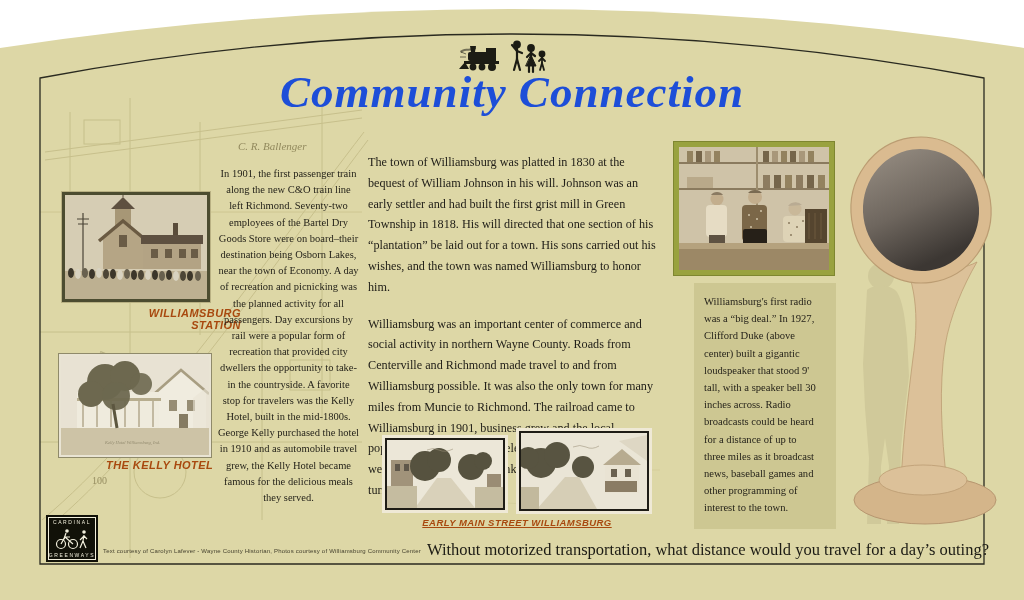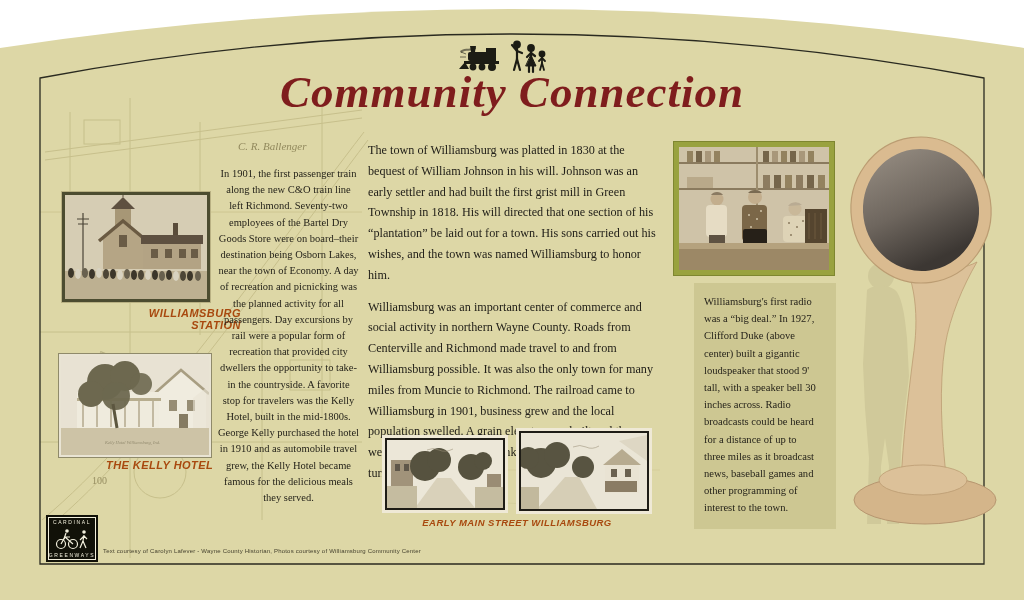--- a/index.html
+++ b/index.html
@@ -5,48 +5,48 @@
   html,body{margin:0;padding:0;background:#fff;}
   #stage{position:relative;width:1024px;height:600px;background:#ffffff;overflow:hidden;
          font-family:"Liberation Serif",serif;color:#23211a;}
   #stage svg{display:block;}
   .abs{position:absolute;}
   
   #bg{position:absolute;left:0;top:0;}
   
   #title{left:0;right:0;top:66px;text-align:center;
          font-family:"Liberation Serif",serif;font-style:italic;font-weight:bold;
-         font-size:45px;letter-spacing:1px;color:#7f1d1d;}
+         font-size:45px;letter-spacing:1px;color:#1d4ed8;}
   
   #loco{left:458px;top:42px;}
   #family{left:509px;top:40px;}
   
   #left-story{left:218px;top:166px;width:141px;font-size:10.5px;line-height:16.2px;
               color:#26241b;text-align:center;}
   
   #main-story{left:368px;top:136px;width:296px;font-size:12.2px;line-height:20.8px;color:#23211a;}
-  #main-story p{margin:4px 0 11px 0;}
+  #main-story p{margin:16px 0 11px 0;}
   
   #radio-block{left:694px;top:283px;width:142px;background:rgba(163,157,92,0.27);
                padding:10px 16px 12px 10px;box-sizing:border-box;}
   #radio-story{font-size:10.6px;line-height:17.2px;color:#26241b;}
   
   #station-photo{left:62px;top:192px;border:3px solid #4c4c30;box-shadow:0 0 0 1px #b9b183;}
   #kelly-photo{left:59px;top:354px;border:2px solid #e9e4d4;box-shadow:0 0 0 1px #8f8a6a;}
   #store-photo{left:674px;top:142px;border:5px solid #99a23f;box-shadow:0 0 0 1px #7e8630;}
   .street-frame{border:2px solid #1e1c16;box-shadow:0 0 0 3px #efe9d6;}
   #street1{left:385px;top:438px;}
   #street2{left:519px;top:431px;}
   #speaker{left:835px;top:128px;}
   
   .caption{font-family:"Liberation Sans",sans-serif;font-style:italic;font-weight:bold;
            font-size:11px;letter-spacing:.45px;color:#a8490f;}
   #cap-station{left:100px;top:307px;width:141px;text-align:right;}
   #cap-hotel{left:106px;top:459px;width:141px;}
-  #cap-street{left:382px;top:517px;width:270px;text-align:center;font-size:9.5px;}
+  #cap-street{left:382px;top:517px;width:270px;text-align:center;font-size:9.5px;text-decoration:underline;}
   
   #logo{left:46px;top:515px;width:52px;height:47px;background:#111108;
         outline:1px solid #f2efdc;outline-offset:-3px;
         display:flex;flex-direction:column;align-items:center;justify-content:space-between;
         padding:4px 2px;box-sizing:border-box;}
   .logo-word{font-family:"Liberation Sans",sans-serif;font-size:5px;letter-spacing:1.6px;
              color:#f2efdc;white-space:nowrap;}
   
   #credit{left:103px;top:548px;width:330px;font-family:"Liberation Sans",sans-serif;
           font-size:6px;letter-spacing:.2px;color:#45412e;}
@@ -337,14 +337,15 @@
         <path d="M10,16 L14,9 L22,16 M14,9 L19,9"></path>
         <path d="M15,5 L13,11"></path>
         <path d="M33,7 L32,13 M32,13 L29,20 M32,13 L35,20 M33,8 L29,12 M33,8 L36,11"></path>
       </g>
       <circle cx="16" cy="3" r="1.8" fill="#f2efdc"></circle>
       <circle cx="33" cy="4" r="1.8" fill="#f2efdc"></circle>
     </svg>
     <div class="logo-word">GREENWAYS</div>
   </div>
   <div id="credit" class="abs">Text courtesy of Carolyn Lafever - Wayne County Historian, Photos courtesy of Williamsburg Community Center</div>
+  <div id="question" class="abs">Without motorized transportation, what distance would you travel for a day’s outing?</div>
 
 </div>
 
 </body></html>

